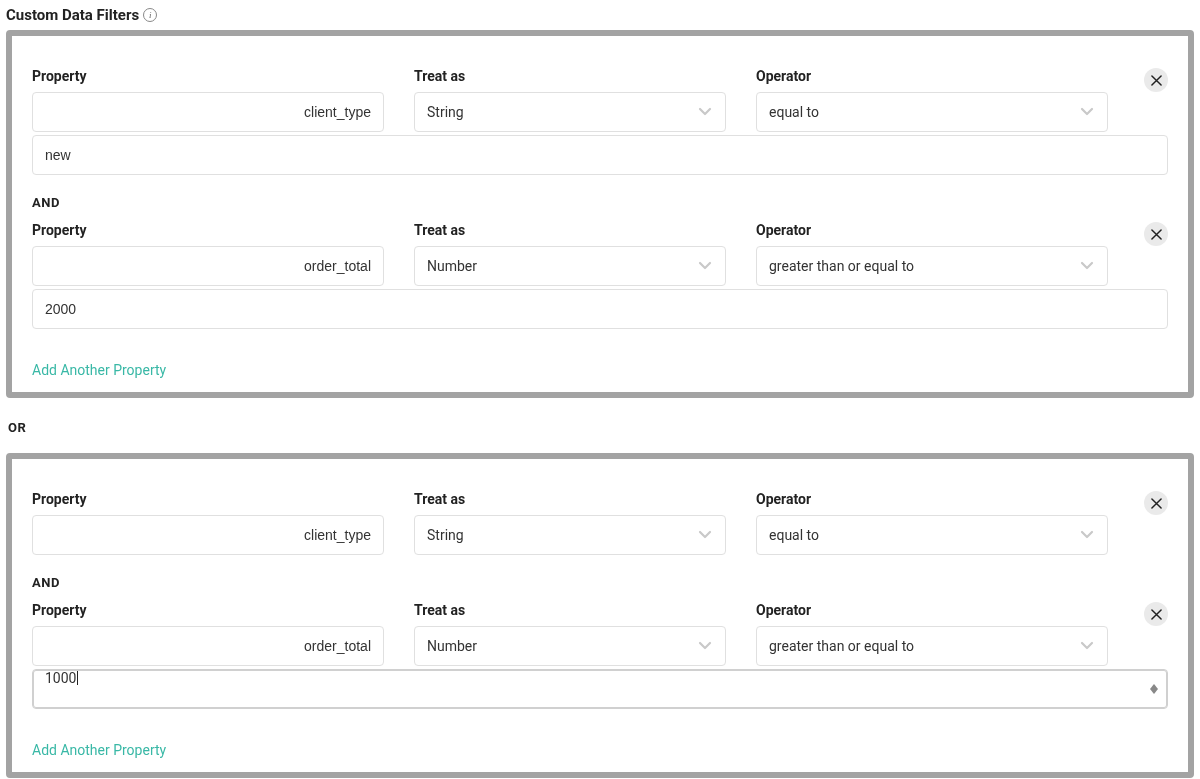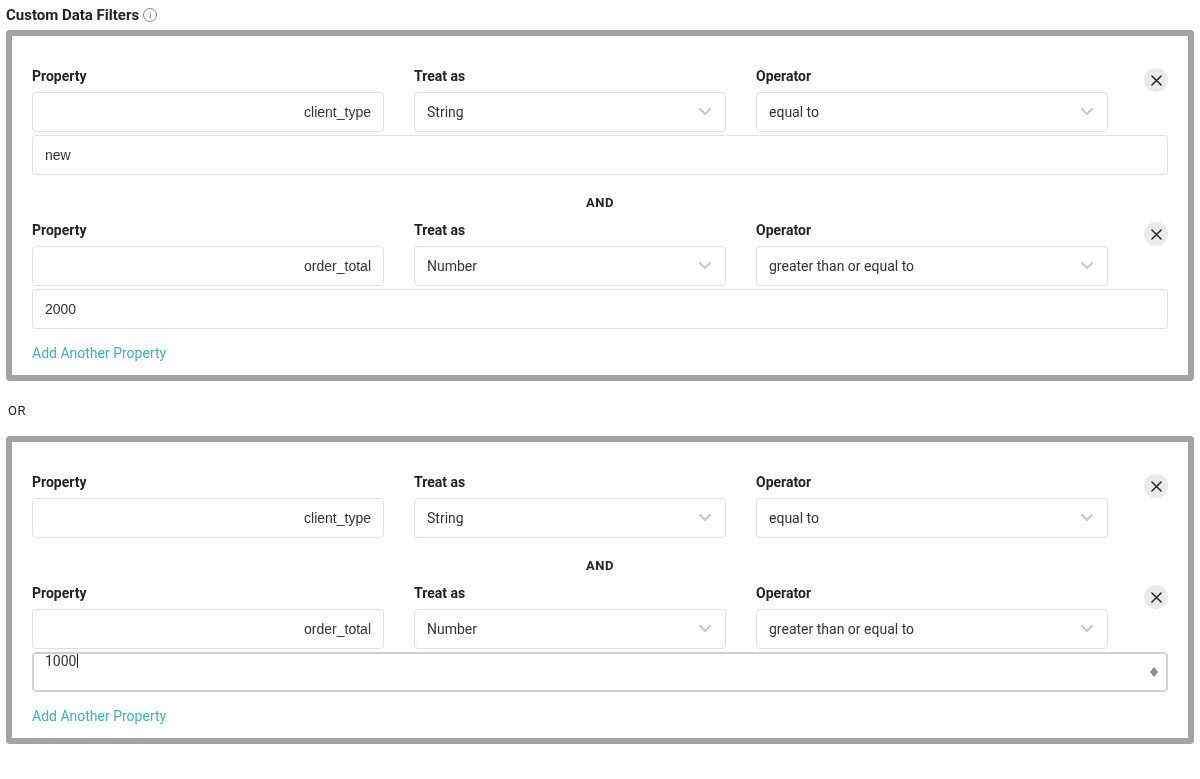--- a/index.html
+++ b/index.html
@@ -102,24 +102,23 @@
     line-height: 6px;
     color: #888;
     font-size: 8px;
     gap: 0;
   }
   .and-sep {
     font-weight: 700;
     font-size: 13px;
     margin: 20px 0 12px 0;
     letter-spacing: 0.5px;
-    text-align: center;
   }
   .or-sep {
-    font-weight: 400;
+    font-weight: 700;
     font-size: 13px;
     margin: 22px 0 18px 2px;
     letter-spacing: 0.5px;
   }
   .close-btn {
     width: 24px;
     height: 24px;
     border-radius: 50%;
     background: #eaeaea;
     border: none;
@@ -134,21 +133,21 @@
   }
   .close-btn svg { width: 11px; height: 11px; }
   .close-cell {
     display: flex;
     align-items: flex-start;
     justify-content: flex-end;
   }
   .add-link {
     color: #39b8a6;
     font-size: 14px;
-    margin-top: 16px;
+    margin-top: 33px;
     display: inline-block;
     cursor: pointer;
   }
   .caret { display:inline-block; }
   .caret::after {
     content: "";
     display:inline-block;
     width:0;height:14px;
     border-left:1px solid #222;
     vertical-align:-2px;

